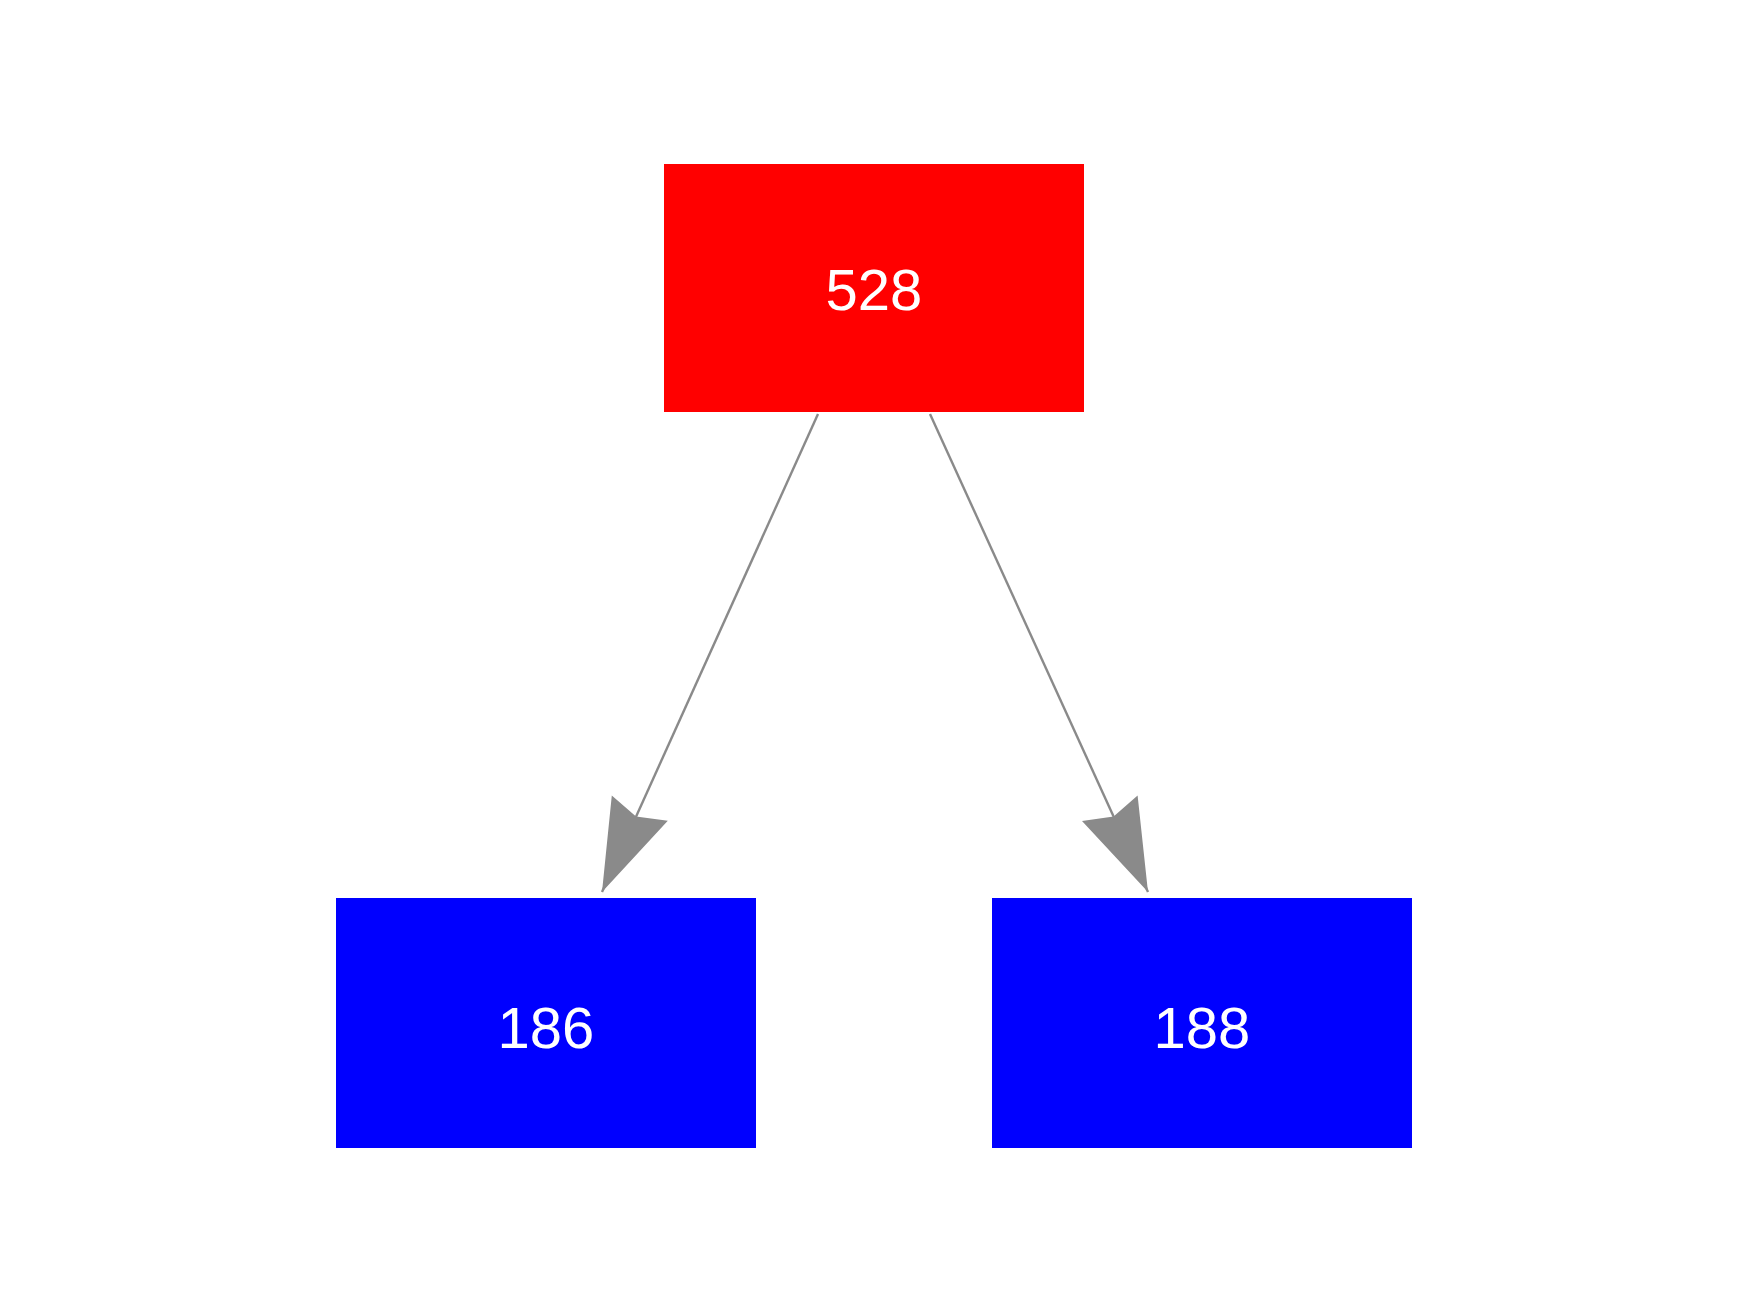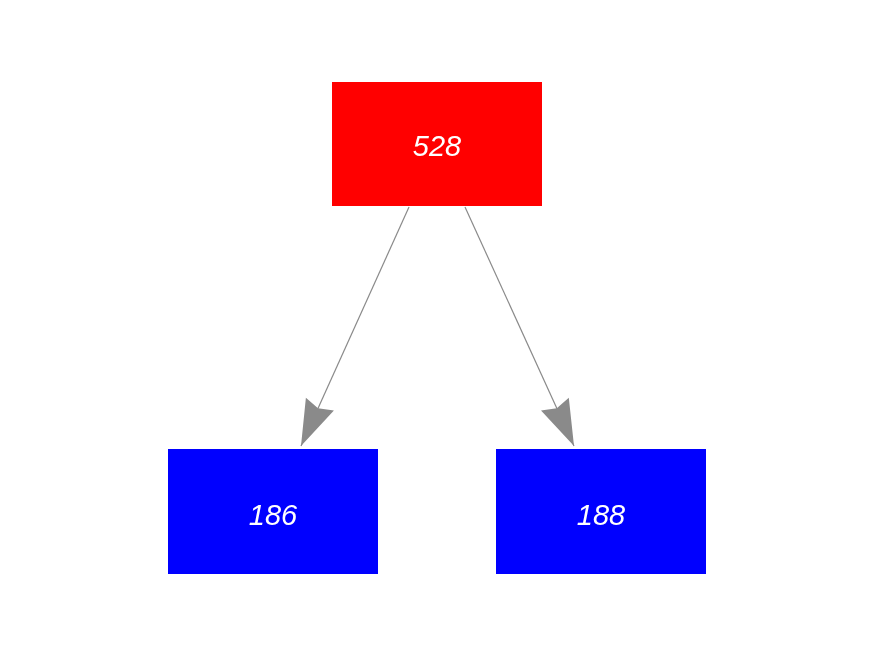--- a/index.html
+++ b/index.html
@@ -7,21 +7,20 @@
     padding: 0;
     background: #ffffff;
     font-family: "Liberation Sans", sans-serif;
   }
   .stage {
     position: relative;
     width: 733px;
     height: 656px;
     background: #ffffff;
     overflow: hidden;
-    font-style: italic;
   }
   .graph-svg {
     position: absolute;
     left: 0;
     top: 0;
     display: block;
   }
   .node-label {
     font-family: "Liberation Sans", sans-serif;
     font-size: 29px;

